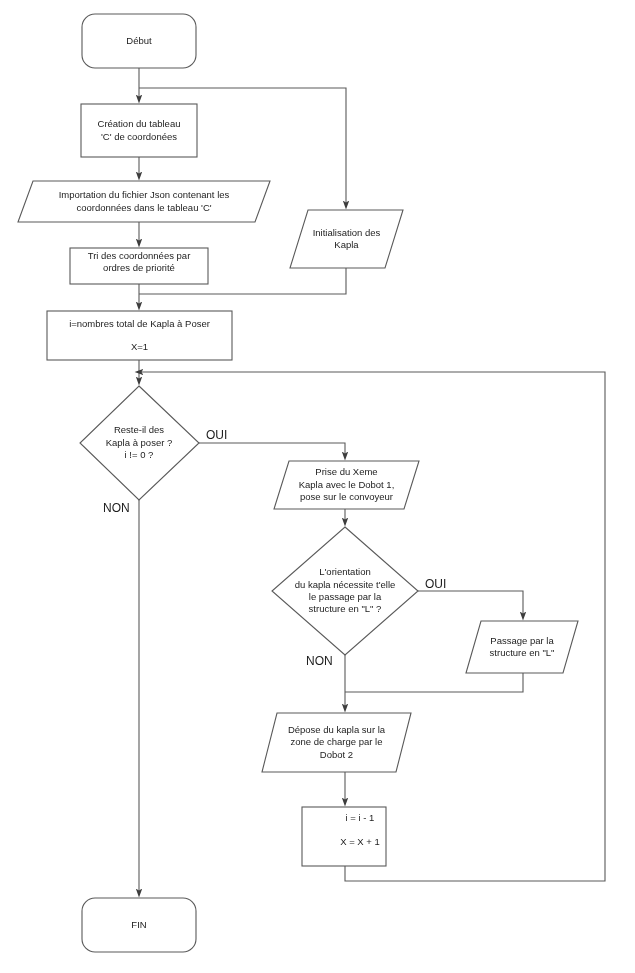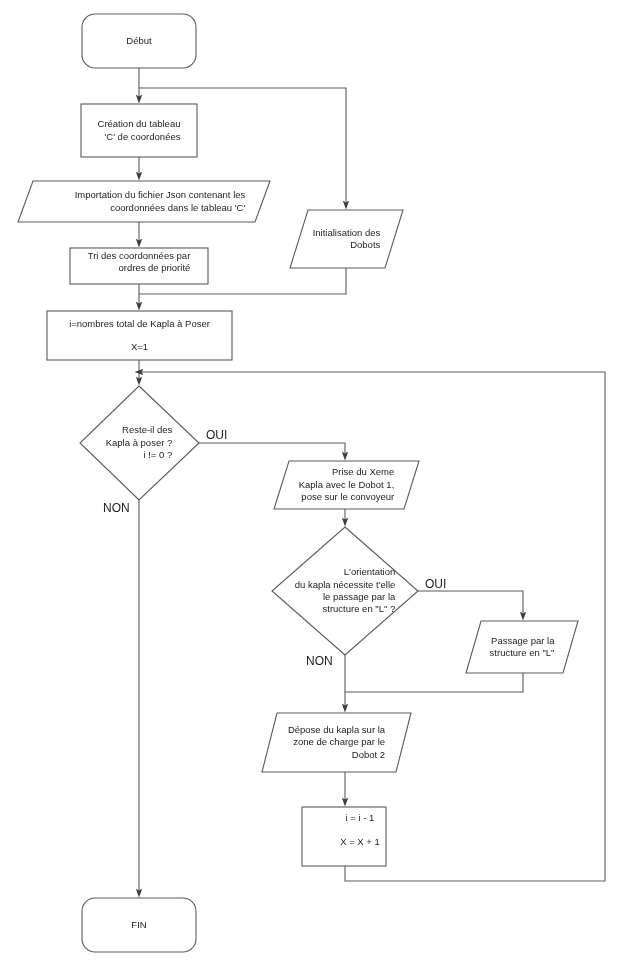--- a/index.html
+++ b/index.html
@@ -34,21 +34,21 @@
     fill: none;
     stroke: #5a5a5a;
     stroke-width: 1.1;
   }
   .arrow-head {
     fill: #3d3d3d;
     stroke: none;
   }
   .node-text {
     position: absolute;
-    text-align: right;
+    text-align: center;
     color: #1c1c1c;
     font-family: "Liberation Sans", sans-serif;
     font-size: 9.5px;
     line-height: 12.4px;
     display: flex;
     flex-direction: column;
     align-items: center;
     justify-content: center;
     pointer-events: none;
     white-space: pre-line;
@@ -131,25 +131,25 @@
     <path class="conn" d="M345,772 L345,802" marker-end="url(#ah)"></path>
 
     <path class="conn" d="M345,866 L345,881 L605,881 L605,372 L139,372" marker-end="url(#ah)"></path>
   </svg>
 
   <div class="node-text" style="left:82px; top:14px; width:114px; height:54px;">Début</div>
 
   <div class="node-text" style="left:81px; top:104px; width:116px; height:53px;border-radius:24px;">Création du tableau
 'C' de coordonées</div>
 
-  <div class="node-text" style="left:40px; top:181px; width:240px; height:41px;">Importation du fichier Json contenant les
+  <div class="node-text" style="left:24px; top:181px; width:240px; height:41px;">Importation du fichier Json contenant les
 coordonnées dans le tableau 'C'</div>
 
   <div class="node-text" style="left:294px; top:210px; width:105px; height:58px;">Initialisation des
-Dobots</div>
+Kapla</div>
 
   <div class="node-text" style="left:70px; top:248px; width:138px; height:28px;">Tri des coordonnées par
 ordres de priorité</div>
 
   <div class="node-text spaced-lines" style="left:47px; top:311px; width:185px; height:49px;">
     <span>i=nombres total de Kapla à Poser</span>
     <span class="gap-line"></span>
     <span>X=1</span>
   </div>
 

